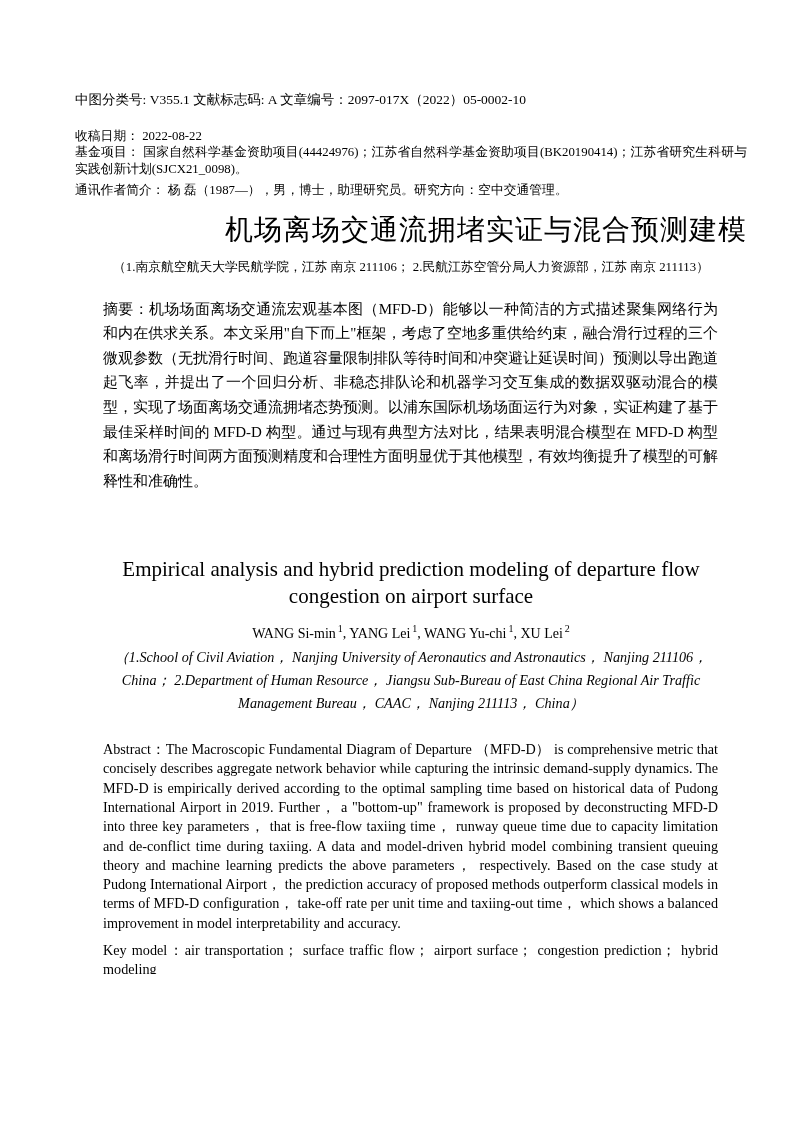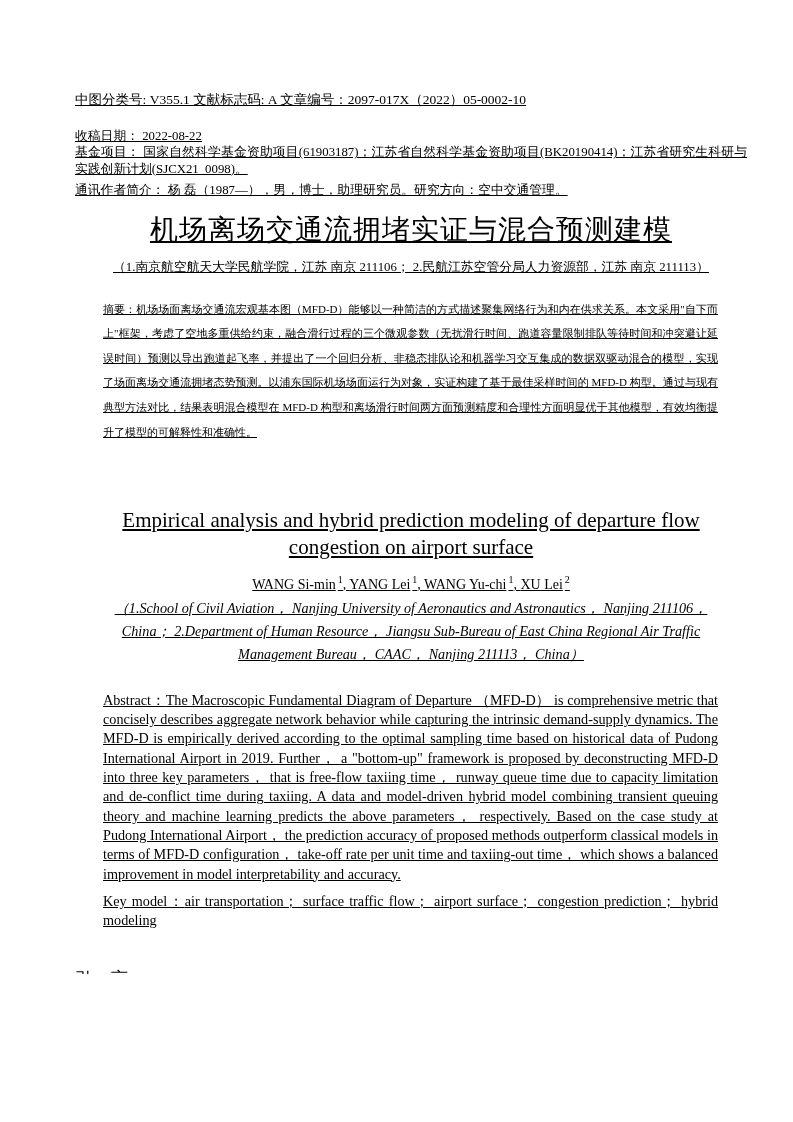--- a/index.html
+++ b/index.html
@@ -9,39 +9,38 @@
     color: #000000;
   }
   .page {
     position: relative;
     width: 793px;
     height: 974px;
     margin: 0 auto;
     background: #ffffff;
     overflow: hidden;
     padding: 91px 46px 0 75px;
-    text-decoration: underline;
   }
   .class-line {
     font-size: 13.5px;
     line-height: 17px;
     margin-bottom: 20px;
     white-space: nowrap;
   }
   .notes p {
     font-size: 12.8px;
     line-height: 16.4px;
     text-align: justify;
   }
   .notes p.spaced { margin-top: 5px; }
   .zh-title {
     margin-top: 14px;
     font-size: 28px;
     font-weight: normal;
-    text-align: center;
+    text-align: right;
     letter-spacing: 1px;
     line-height: 34px;
   }
   .zh-authors {
     margin-top: 23px;
     font-size: 16px;
     text-align: center;
   }
   .zh-authors sup, .en-authors sup {
     font-size: 10px;
@@ -49,21 +48,21 @@
     margin-left: 2px;
   }
   .zh-authors .sep { margin-right: 8px; }
   .zh-affil {
     margin-top: 12px;
     font-size: 12.8px;
     text-align: center;
   }
   .zh-abstract {
     margin: 21px 29px 0 28px;
-    font-size: 11px;
+    font-size: 15px;
     line-height: 24.6px;
     text-align: justify;
   }
   .zh-keywords {
     margin: 13px 29px 0 28px;
     font-size: 15.2px;
     line-height: 24.6px;
   }
   .en-title {
     margin-top: 63px;
@@ -105,21 +104,21 @@
 </style>
 </head>
 <body>
 
 <div class="page">
 
   <p class="class-line">中图分类号: V355.1  文献标志码: A  文章编号：2097-017X（2022）05-0002-10</p>
 
   <div class="notes">
     <p>收稿日期： 2022-08-22</p>
-    <p>基金项目： 国家自然科学基金资助项目(61903187)；江苏省自然科学基金资助项目(BK20190414)；江苏省研究生科研与实践创新计划(SJCX21_0098)。</p>
+    <p>基金项目： 国家自然科学基金资助项目(44424976)；江苏省自然科学基金资助项目(BK20190414)；江苏省研究生科研与实践创新计划(SJCX21_0098)。</p>
     <p class="spaced">通讯作者简介： 杨 磊（1987—），男，博士，助理研究员。研究方向：空中交通管理。</p>
   </div>
 
   <h1 class="zh-title">机场离场交通流拥堵实证与混合预测建模</h1>
 
 
   <p class="zh-affil">（1.南京航空航天大学民航学院，江苏 南京 211106； 2.民航江苏空管分局人力资源部，江苏 南京 211113）</p>
 
   <p class="zh-abstract"><span>摘要：</span><span>机场场面离场交通流宏观基本图（MFD-D）能够以一种简洁的方式描述聚集网络行为和内在供求关系。本文采用"自下而上"框架，考虑了空地多重供给约束，融合滑行过程的三个微观参数（无扰滑行时间、跑道容量限制排队等待时间和冲突避让延误时间）预测以导出跑道起飞率，并提出了一个回归分析、非稳态排队论和机器学习交互集成的数据双驱动混合的模型，实现了场面离场交通流拥堵态势预测。以浦东国际机场场面运行为对象，实证构建了基于最佳采样时间的 MFD-D 构型。通过与现有典型方法对比，结果表明混合模型在 MFD-D 构型和离场滑行时间两方面预测精度和合理性方面明显优于其他模型，有效均衡提升了模型的可解释性和准确性。</span></p>
 

